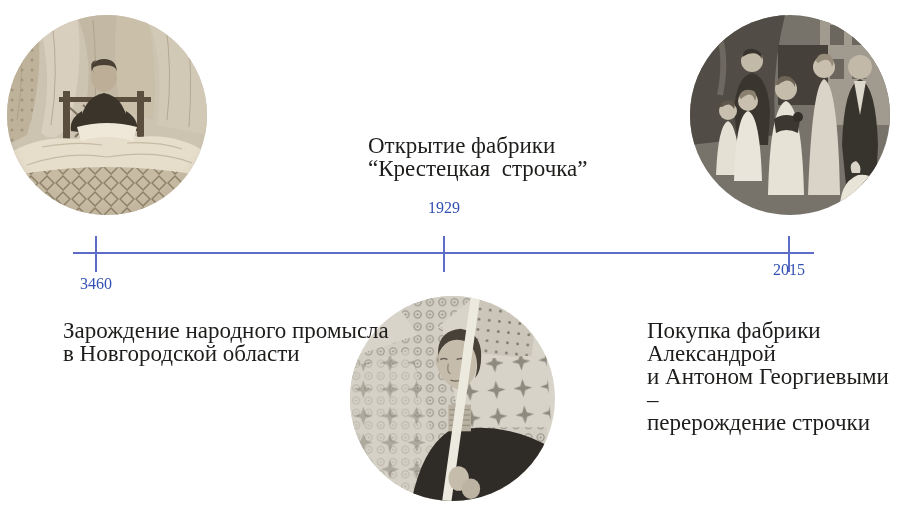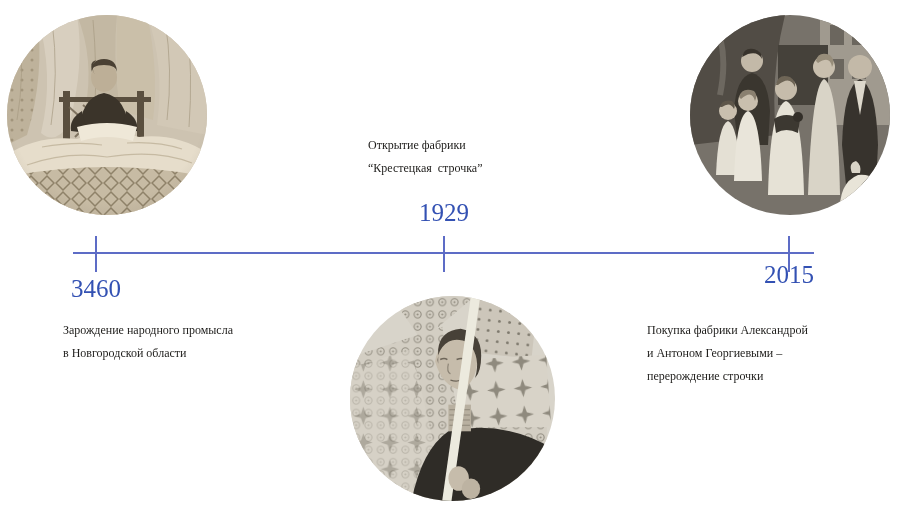--- a/index.html
+++ b/index.html
@@ -3,26 +3,26 @@
 <meta charset="utf-8">
 <style>
   html,body { margin:0; padding:0; background:#ffffff; }
   .canvas {
     position:relative; width:900px; height:506px; background:#ffffff;
     font-family:"Liberation Serif","DejaVu Serif",serif; overflow:hidden;
   }
   .photo { position:absolute; border-radius:50%; overflow:hidden; }
   .photo svg { display:block; width:100%; height:100%; }
   .desc {
-    position:absolute; font-size:12px; line-height:23px; color:#1e1d1b;
+    position:absolute; font-size:23px; line-height:23px; color:#1e1d1b;
     white-space:pre-wrap;
   }
   .date {
     position:absolute; width:110px; text-align:center;
-    font-size:25px; color:var(--date-color,#3351b3);
+    font-size:16px; color:var(--date-color,#3351b3);
   }
   .tl-line { position:absolute; height:2px; background:var(--line-color,#5d6cc6); }
   .tick { position:absolute; width:2px; height:36px; background:var(--line-color,#5d6cc6); }
 
   
   #photo-1860 { left:7px;  top:15px;  width:200px; height:200px; }
   #photo-2015 { left:690px; top:15px; width:200px; height:200px; }
   #photo-1929 { left:350px; top:296px; width:205px; height:205px; }
 
   #desc-1929 { left:368px; top:134px; }

